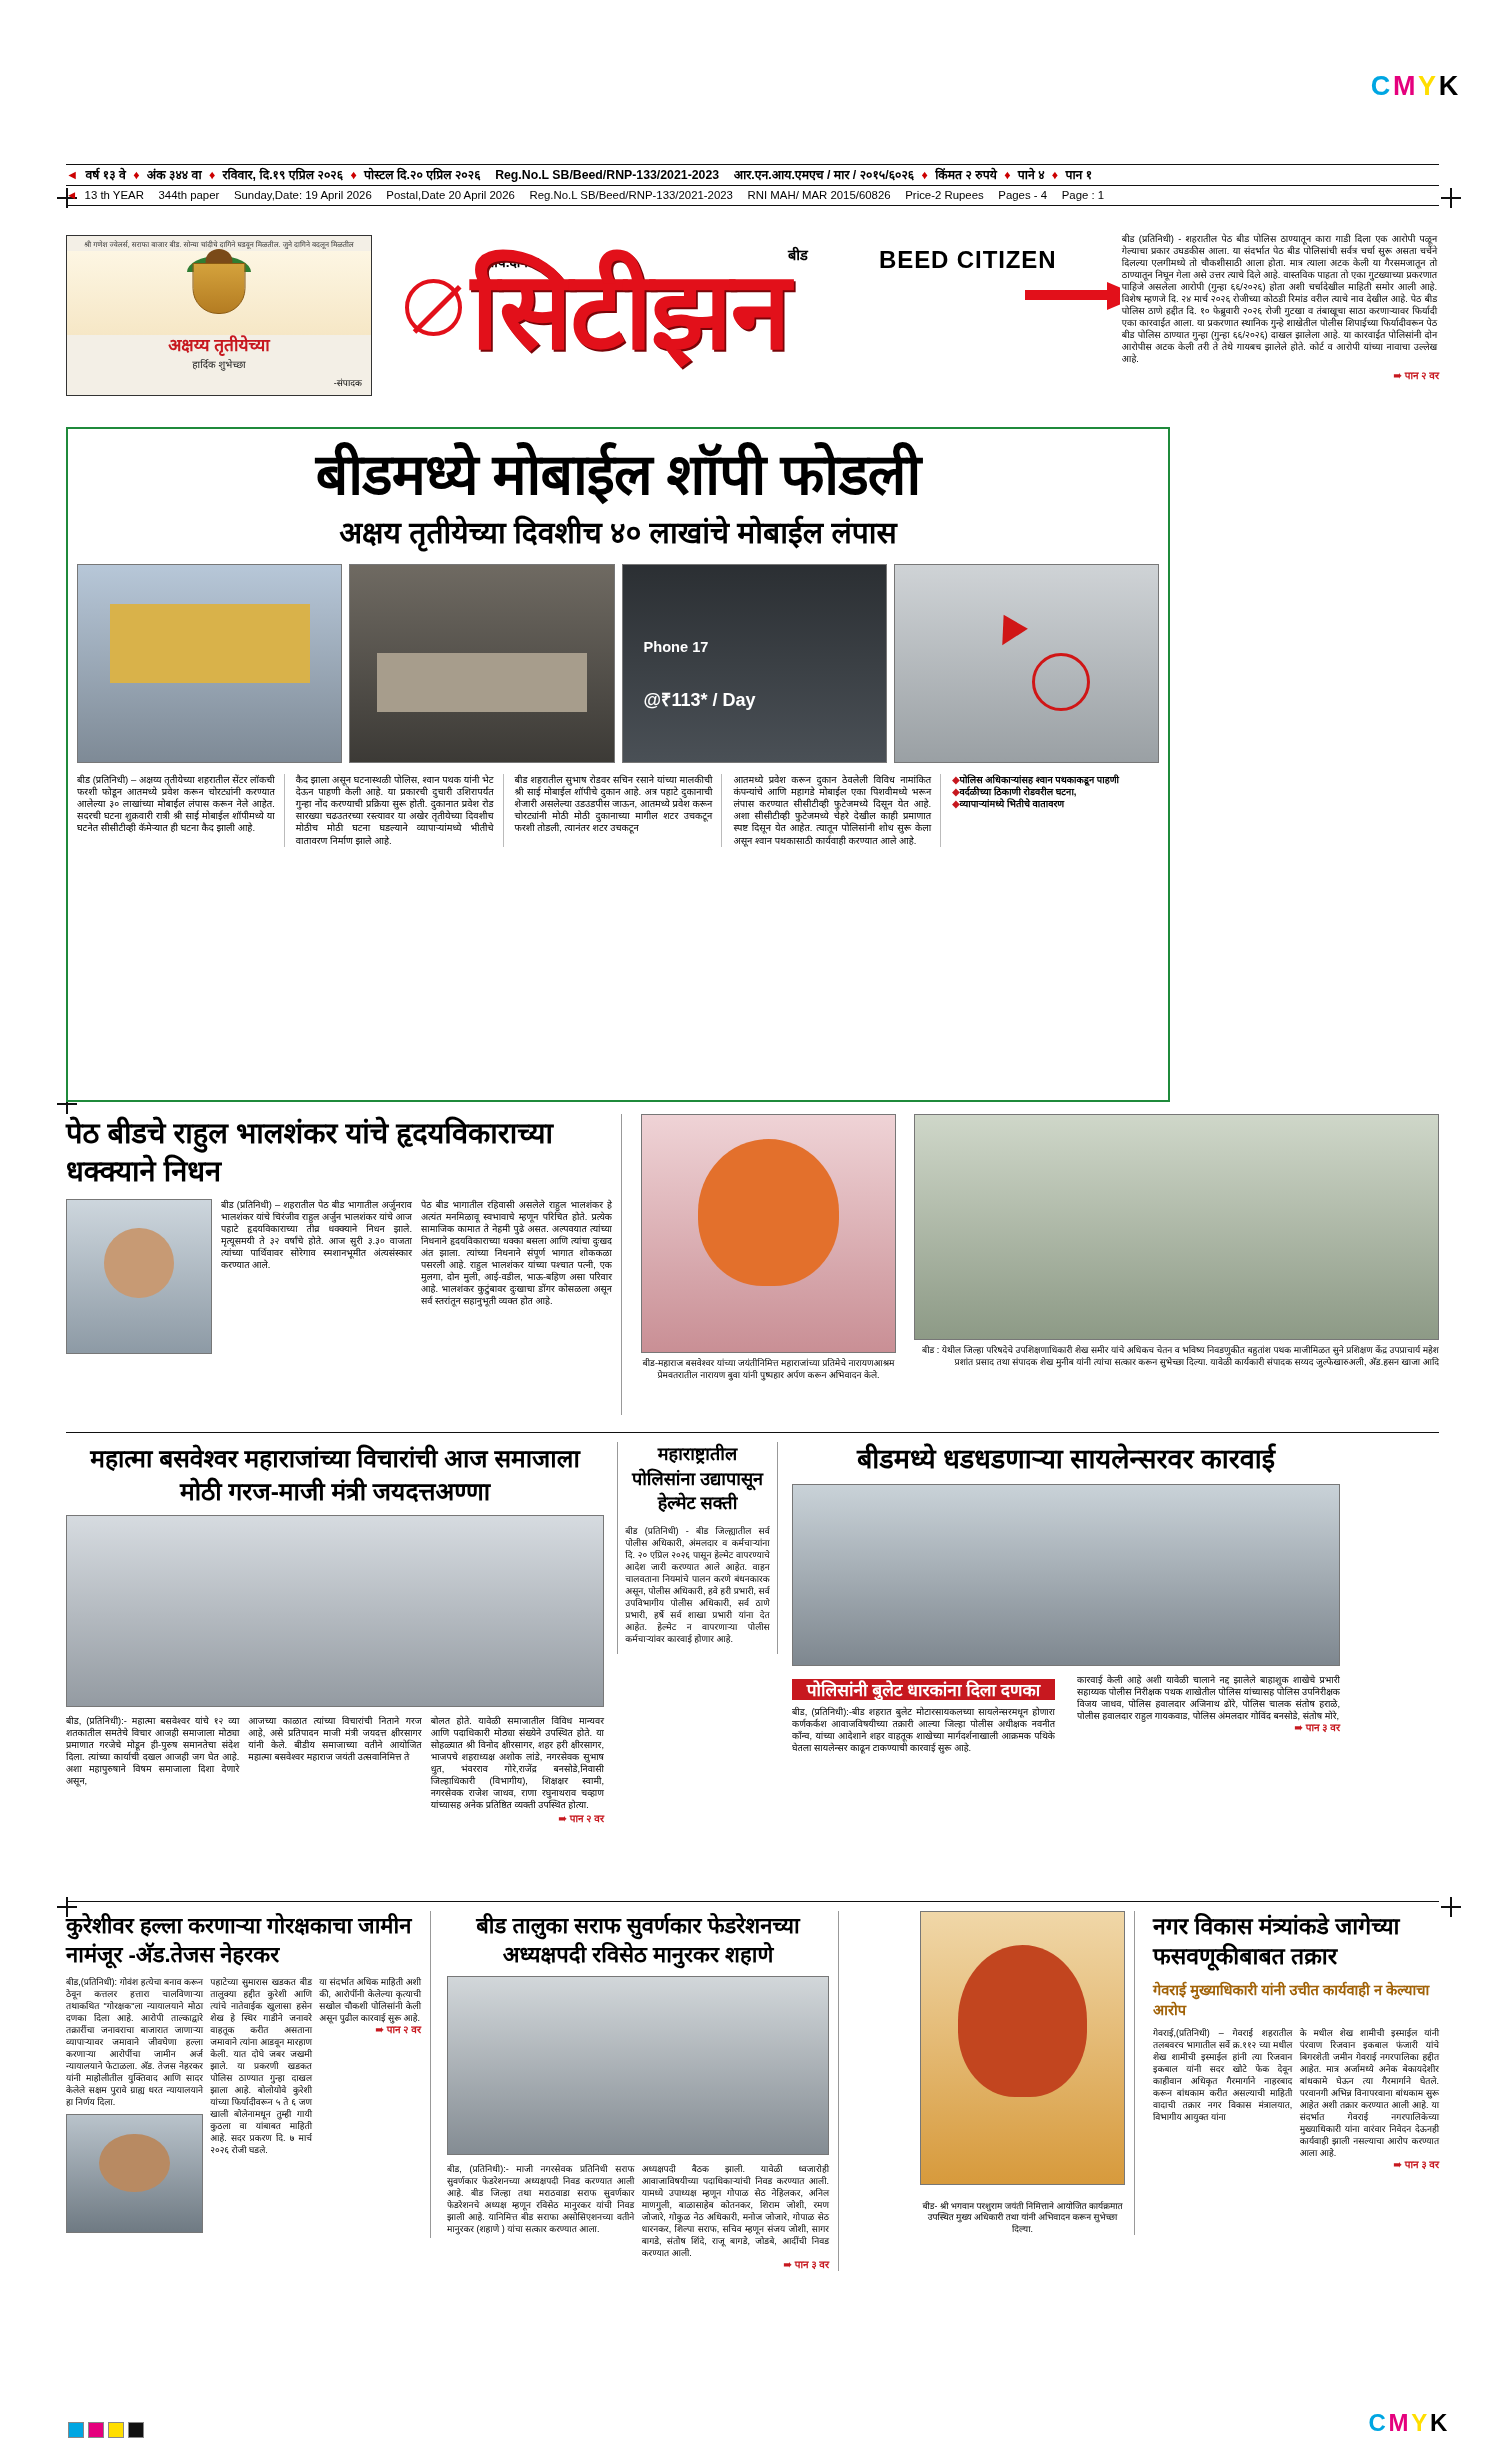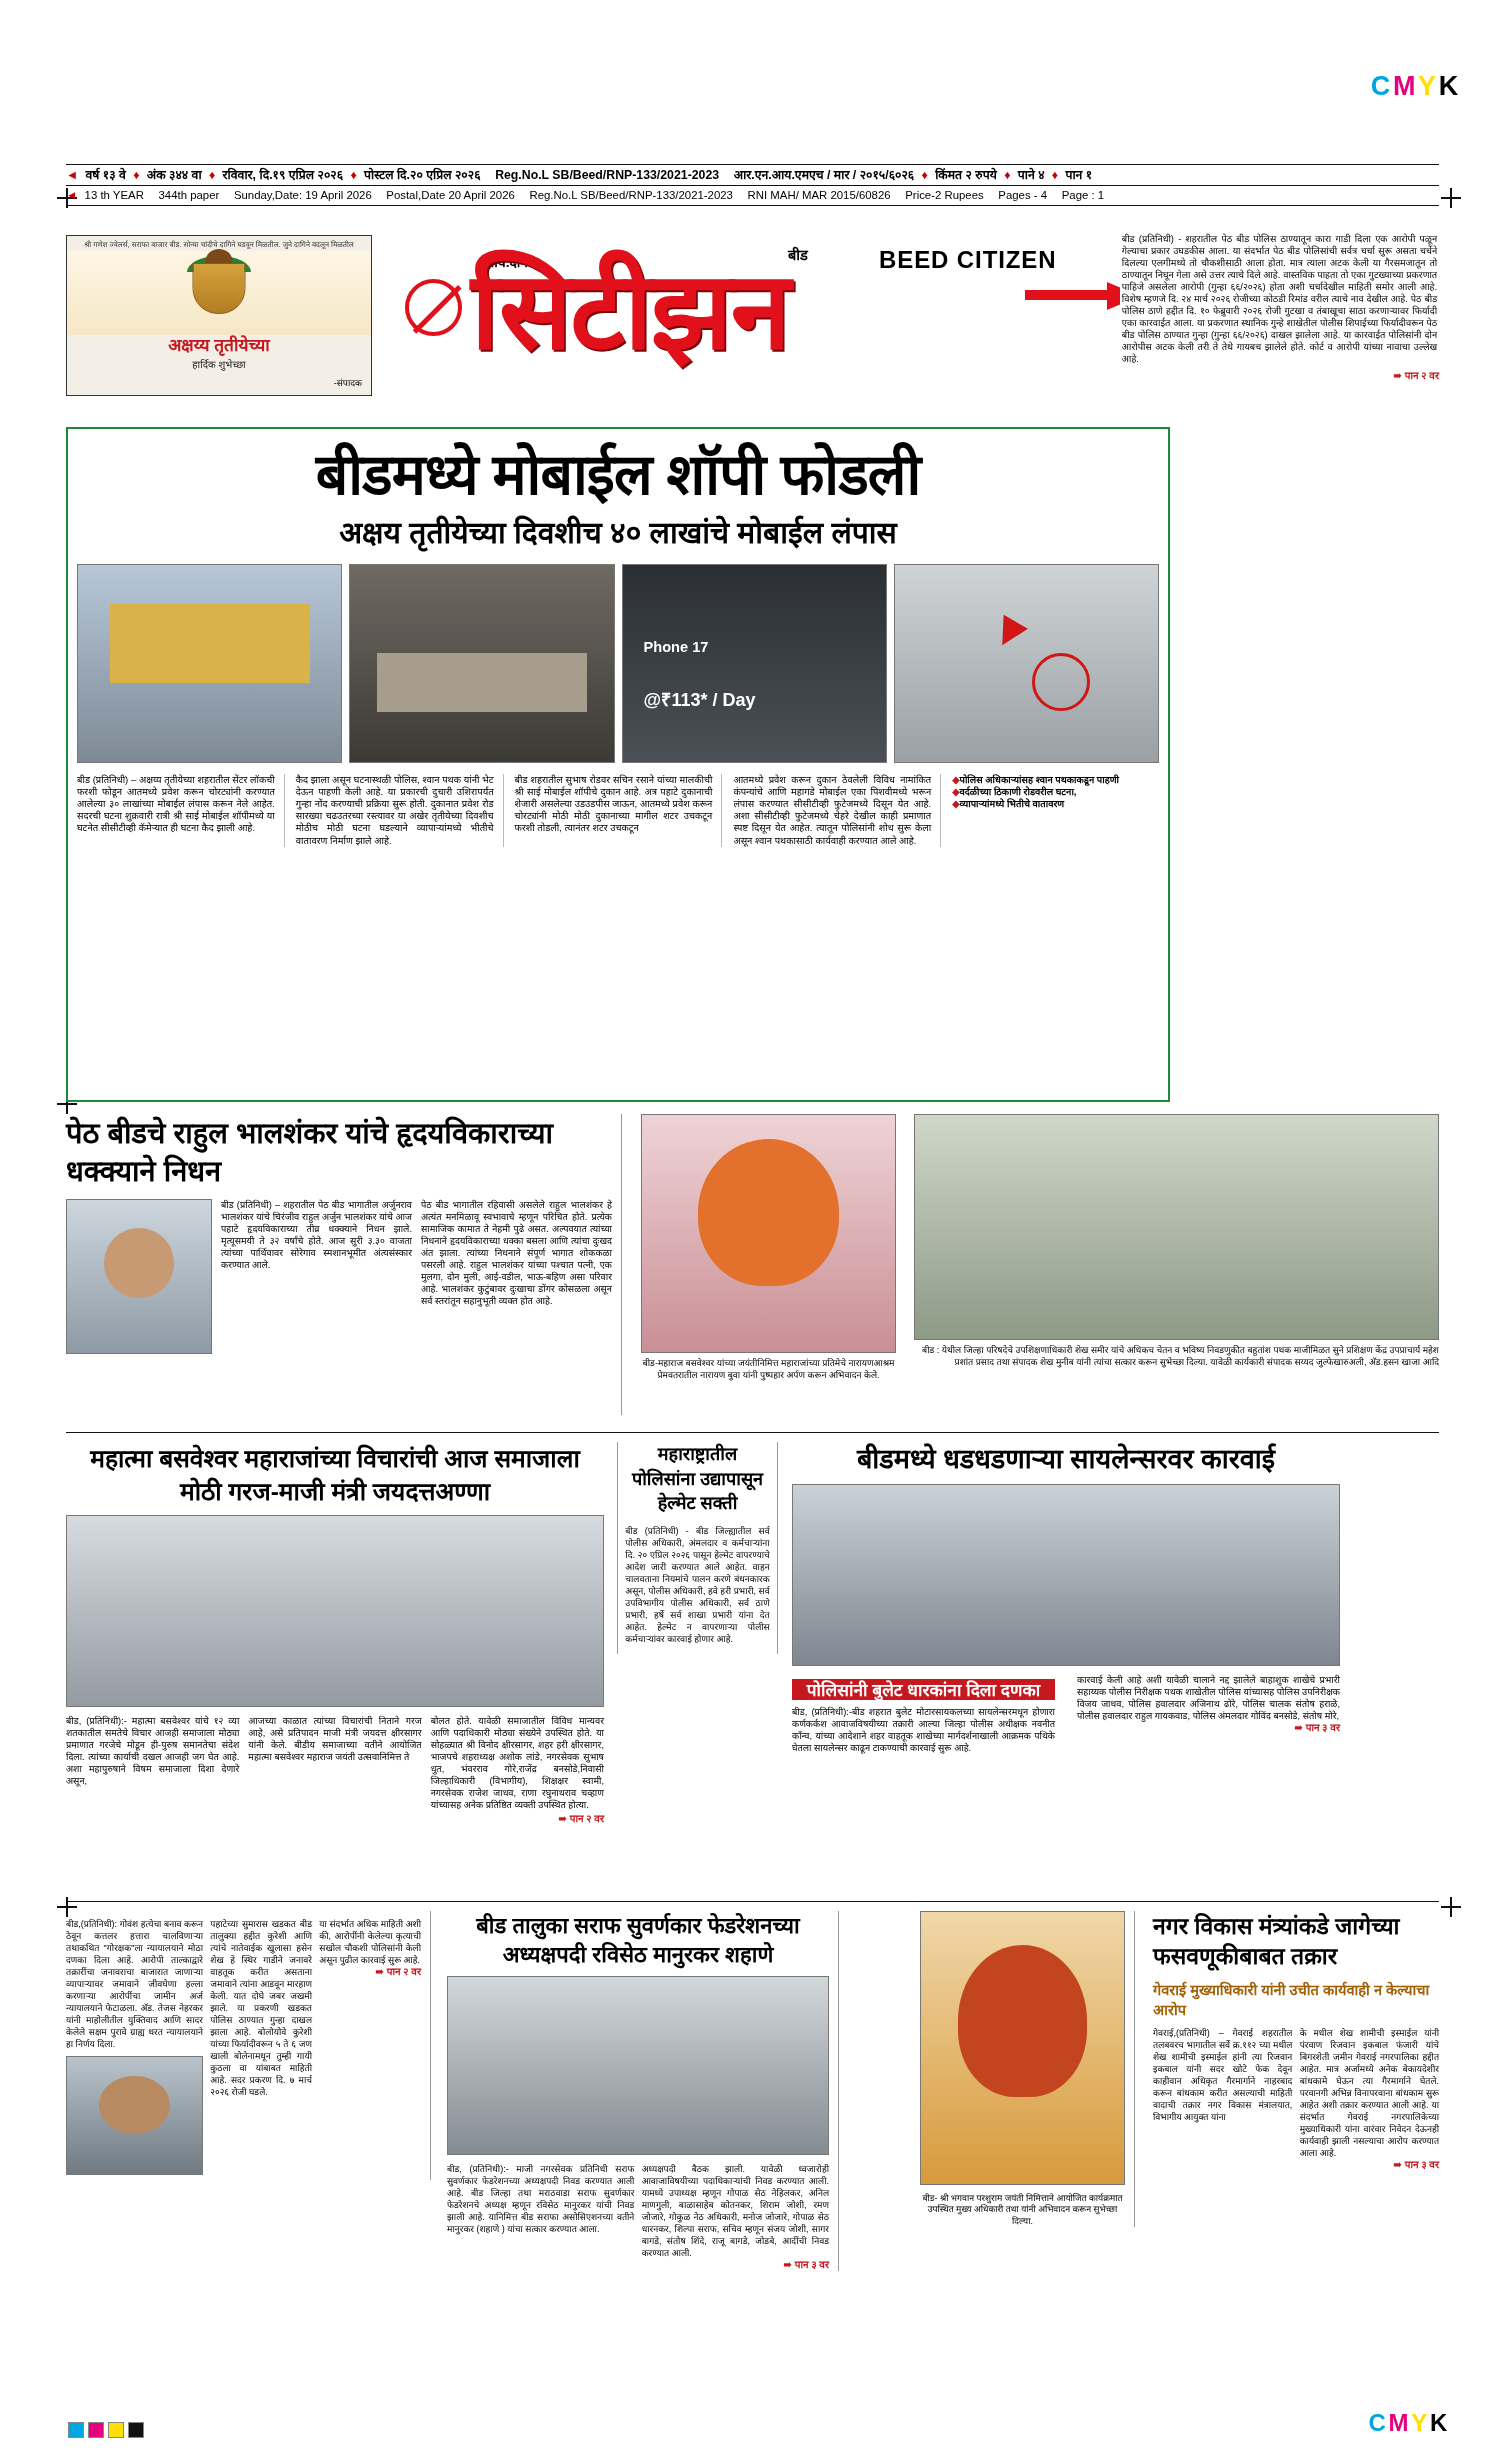--- a/index.html
+++ b/index.html
@@ -233,21 +233,21 @@
   .b4-a .portrait{width:137px;height:119px;background:linear-gradient(#b9c3cb,#6f7a83);border:0.9px solid #777;margin:5.5px 0;position:relative;}
   .b4-a .portrait:after{content:"";position:absolute;left:24%;top:16%;width:52%;height:50%;border-radius:50%;background:#b88a62;}
   .b4-b { position:absolute; left:381px; top:9px; width:392px; border-right:0.9px solid #999; padding-right:9px;}
   .b4-b h2 { margin:0; font-size:22px; line-height:29px; font-weight:bold; text-align:center;}
   .b4-b .img{width:100%;height:179px;margin-top:7.3px;background:linear-gradient(#d2d7da,#848c93);border:0.9px solid #777;}
   .b4-b .cols{display:flex;gap:7.3px;margin-top:7.3px;}
   .b4-b .col{flex:1;font-size:9px;line-height:12px;text-align:justify;}
   .b4-c { position:absolute; left:854px; top:9px; width:215px; border-right:0.9px solid #999; padding-right:9px;}
   .b4-c .img{width:100%;height:274px;background:linear-gradient(#f0d7a8,#d79a3c);border:0.9px solid #777;position:relative;}
   .b4-c .img:after{content:"";position:absolute;left:18%;top:12%;width:64%;height:56%;border-radius:50% 50% 44% 44%;background:#c2451f;}
-  .b4-c .cap{font-size:8.8px;line-height:11.3px;text-align:center;padding-top:8px;}
+  .b4-c .cap{font-size:8.8px;line-height:11.3px;text-align:center;padding-top:16px;}
   .b4-d { position:absolute; left:1087px; top:9px; width:286px; }
   .b4-d h2{margin:0;font-size:23px;line-height:30px;font-weight:bold;}
   .b4-d h4{margin:9px 0 0;font-size:14.6px;line-height:20px;font-weight:bold;color:#a16207;}
   .b4-d .cols{display:flex;gap:7.3px;margin-top:7.3px;}
   .b4-d .col{flex:1;font-size:9px;line-height:12px;text-align:justify;}
   .jumpline{color:#c7181f;font-weight:bold;font-size:10px;text-align:right;}
 </style>
 </head>
 <body>
 
@@ -404,20 +404,21 @@
         <div class="col">
           <div>कारवाई केली आहे अशी यावेळी चालाने नद्द झालेले बाहाशुक शाखेचे प्रभारी सहाय्यक पोलीस निरीक्षक पथक शाखेतील पोलिस यांच्यासह पोलिस उपनिरीक्षक विजय जाधव, पोलिस हवालदार अजिनाथ ढोरे, पोलिस चालक संतोष हराळे, पोलीस हवालदार राहुल गायकवाड, पोलिस अंमलदार गोविंद बनसोडे, संतोष मोरे,</div>
           <div class="jumpline">➠ <span>पान ३ वर</span></div>
         </div>
       </div>
     </div>
   </div>
 
   <div class="band4">
     <div class="b4-a">
+      <h2>कुरेशीवर हल्ला करणाऱ्या गोरक्षकाचा जामीन नामंजूर -अ‍ॅड.तेजस नेहरकर</h2>
       <div class="cols">
         <div class="col">
           <div>बीड,(प्रतिनिधी): गोवंश हत्येचा बनाव करून ठेवून कत्तलर हत्तारा चालविणाऱ्या तथाकथित "गोरक्षक"ला न्यायालयाने मोठा दणका दिला आहे. आरोपी ताल्काद्वारे तक्रारींचा जनावराचा बाजारात जाणाऱ्या व्यापाऱ्यावर जमावाने जीवघेणा हल्ला करणाऱ्या आरोपींचा जामीन अर्ज न्यायालयाने फेटाळला. अ‍ॅड. तेजस नेहरकर यांनी माहोलीतील युक्तिवाद आणि सादर केलेले सक्षम पुरावे ग्राह्य धरत न्यायालयाने हा निर्णय दिला.</div>
           <div class="portrait"></div>
         </div>
         <div class="col">पहाटेच्या सुमारास खडकत बीड तालुक्या हद्दीत कुरेशी आणि त्यांचे नातेवाईक खुलासा हसेन शेख हे स्थिर गाडीने जनावरे वाहतूक करीत असताना जमावाने त्यांना आडवून मारहाण केली. यात दोघे जबर जखमी झाले. या प्रकरणी खडकत पोलिस ठाण्यात गुन्हा दाखल झाला आहे. बोलोयोवे कुरेशी यांच्या फिर्यादीवरून ५ ते ६ जण खाली बोलेनामधून तुम्ही गायी कुठला वा यांबाबत माहिती आहे. सदर प्रकरण दि. ७ मार्च २०२६ रोजी घडले.</div>
         <div class="col">
           <div>या संदर्भात अधिक माहिती अशी की, आरोपींनी केलेल्या कृत्याची सखोल चौकशी पोलिसांनी केली असून पुढील कारवाई सुरू आहे.</div>
           <div class="jumpline">➠ <span>पान २ वर</span></div>
         </div>

